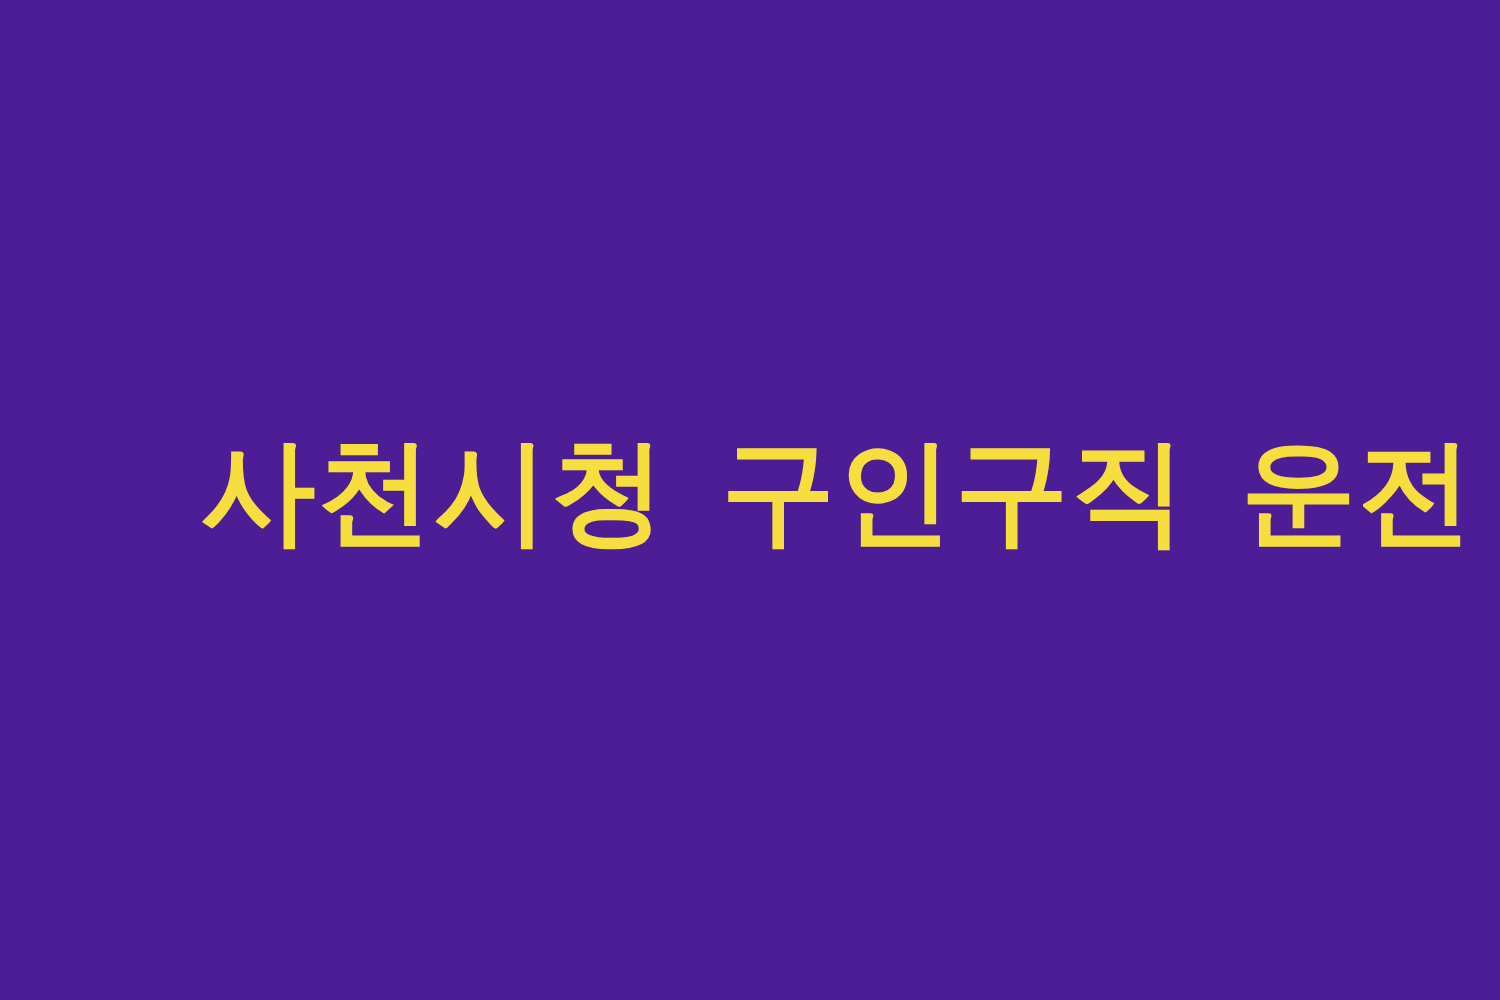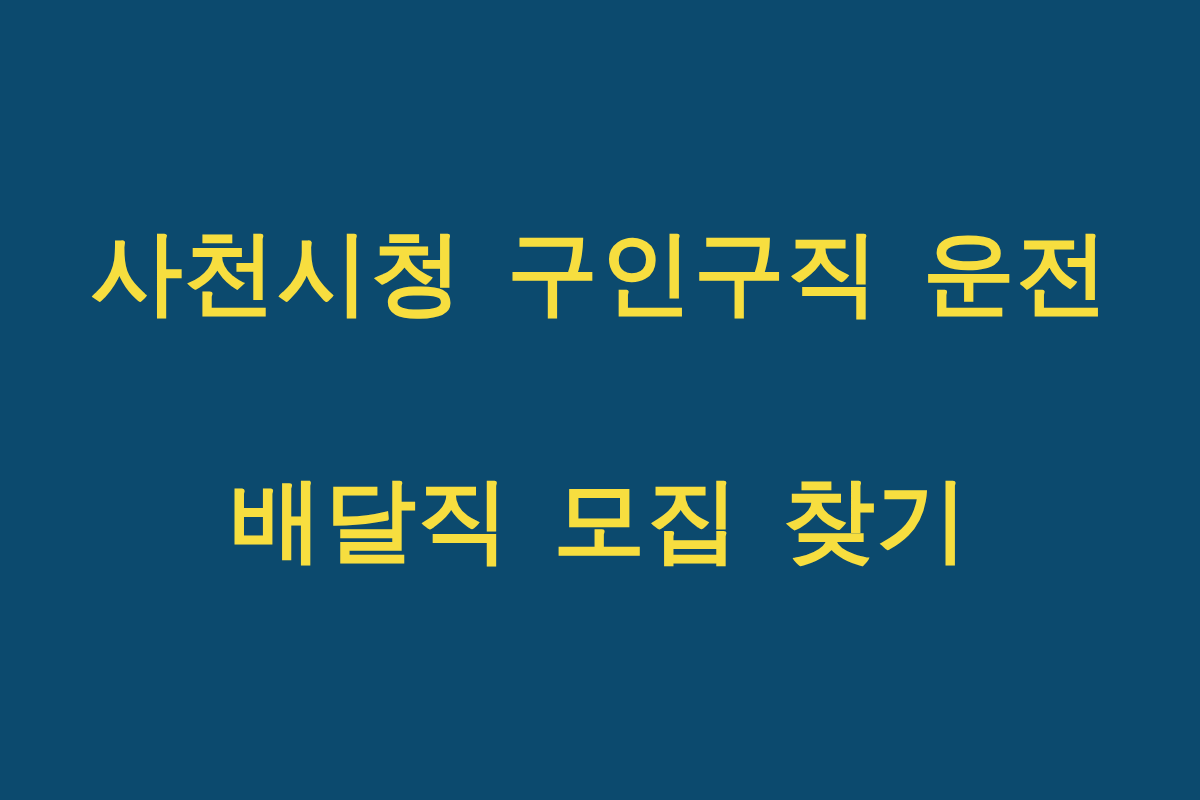--- a/index.html
+++ b/index.html
@@ -47,20 +47,19 @@
     display: block;
   }
 
   .headline .line-1 {
     margin-bottom: 4px;
   }
 </style>
 </head>
 <body>
 
-<div class="banner" style="background-color: #0c4a6e;">
+<div class="banner" style="background-color: #4c1d95; justify-content: flex-end;">
 
   <h1 class="headline" style="color: rgb(247, 222, 63);">
     <span class="line line-1">사천시청 구인구직 운전</span>
-    <span class="line line-2">배달직 모집 찾기</span>
   </h1>
 
 </div>
 
 </body></html>

